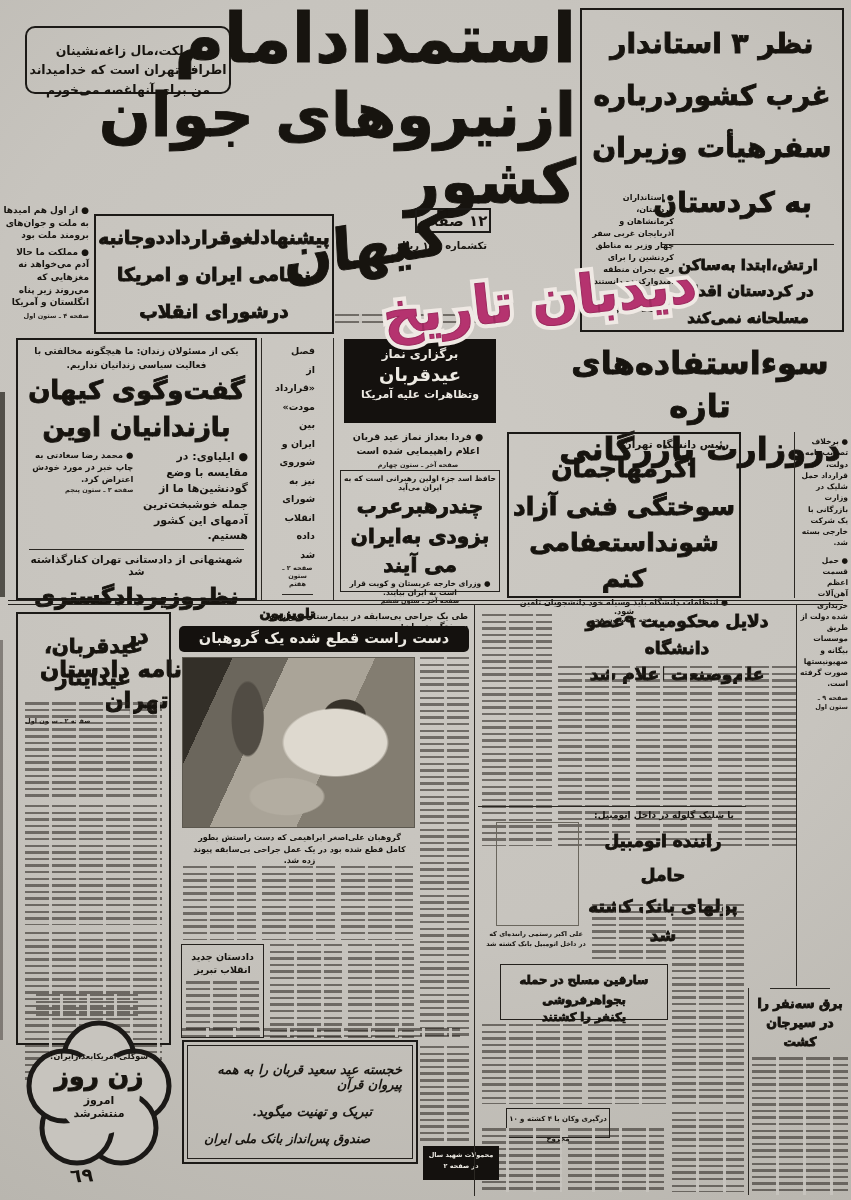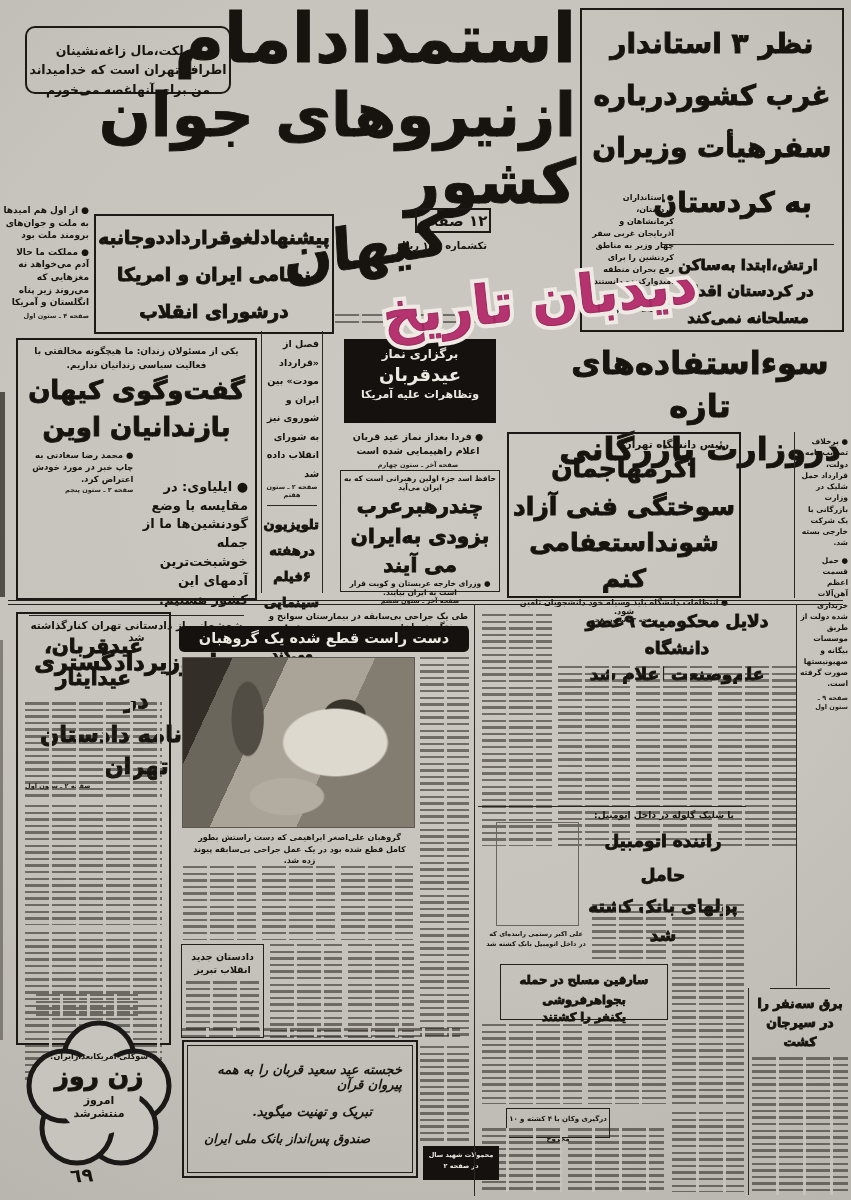--- a/index.html
+++ b/index.html
@@ -96,34 +96,34 @@
       <div>مسلحانه نمی‌کند</div>
     </div>
   </div>
 
 
   <div class="abs box ctr" style="left:16px;top:338px;width:241px;height:262px;padding:5px 7px;">
     <div class="b" style="font-size:9px;line-height:1.5;">یکی از مسئولان زندان: ما هیچگونه مخالفتی با فعالیت سیاسی زندانیان نداریم.</div>
     <div class="hvy" style="font-size:26px;line-height:1.45;">گفت‌وگوی کیهان</div>
     <div class="hvy" style="font-size:26px;line-height:1.35;">بازندانیان اوین</div>
     <div style="display:flex;gap:6px;margin-top:4px;text-align:right;">
-      <div class="b" style="width:50%;font-size:13px;line-height:1.45;margin-top:29px;">● ایلیاوی: در مقایسه با وضع گودنشین‌ها ما از جمله خوشبخت‌ترین آدمهای این کشور هستیم.</div>
+      <div class="b" style="width:50%;font-size:11px;line-height:1.45;">● ایلیاوی: در مقایسه با وضع گودنشین‌ها ما از جمله خوشبخت‌ترین آدمهای این کشور هستیم.</div>
       <div style="width:50%;">
         <div class="b" style="font-size:8.5px;line-height:1.45;">● محمد رضا سعادتی به چاپ خبر در مورد خودش اعتراض کرد.</div>
         <div class="ref">صفحه ۳ ـ ستون پنجم</div>
       </div>
     </div>
     <div class="hline" style="margin:5px 4px 3px;"></div>
     <div class="b" style="font-size:10.5px;">شهشهانی از دادستانی تهران کنارگذاشته شد</div>
     <div class="hvy" style="font-size:22.5px;line-height:1.7;">نظروزیردادگستری در</div>
     <div class="hvy" style="font-size:22.5px;line-height:1.4;">باره نامه دادستان تهران</div>
     <div class="ref" style="text-align:left;">صفحه ۲ ـ ستون اول</div>
   </div>
 
-  <div class="abs ctr" style="left:261px;top:331px;width:62px;height:262px;border-left:1.5px solid #2b2823;border-right:1.5px solid #2b2823;padding:4px 3px;">
+  <div class="abs ctr" style="left:261px;top:338px;width:73px;height:262px;border-left:1.5px solid #2b2823;border-right:1.5px solid #2b2823;padding:4px 18px;">
     <div class="b" style="font-size:9.5px;line-height:1.95;text-align:right;">فصل از «قرارداد مودت» بین ایران و شوروی نیز به شورای انقلاب داده شد</div>
     <div class="ref">صفحه ۲ ـ ستون هفتم</div>
     <div class="hline" style="margin:6px 2px;"></div>
     <div class="hvy" style="font-size:13px;line-height:2.0;">تلویزیون</div>
     <div class="hvy" style="font-size:13px;line-height:2.0;">درهفته</div>
     <div class="hvy" style="font-size:13px;line-height:2.0;">۶فیلم</div>
     <div class="hvy" style="font-size:13px;line-height:2.0;">سینمایی</div>
     <div class="hvy" style="font-size:13px;line-height:2.0;">پخش</div>
     <div class="hvy" style="font-size:13px;line-height:2.0;">می‌کند</div>
     <div class="ref">صفحه ۳</div>
@@ -239,21 +239,21 @@
 
   <div class="abs tx" style="left:420px;top:1046px;width:49px;height:96px;"></div>
   <div class="abs revbar ctr" style="left:423px;top:1146px;width:76px;height:34px;padding-top:4px;">
     <div class="b" style="font-size:6.5px;line-height:1.8;">محمولات شهید سال</div>
     <div class="b" style="font-size:6.5px;">در صفحه ۲</div>
   </div>
 
   <div class="abs vline" style="left:474px;top:604px;height:592px;"></div>
 
   <div class="abs tx" style="left:182px;top:1028px;width:278px;height:9px;"></div>
-  <div class="abs box" style="left:182px;top:1040px;width:236px;height:138px;padding:3px;">
+  <div class="abs box" style="left:182px;top:1040px;width:236px;height:124px;padding:3px;">
     <div class="thinbox" style="width:100%;height:100%;padding:4px 6px;">
       <div class="serifit" style="font-size:13px;margin-top:12px;text-align:right;padding-right:4px;">خجسته عید سعید قربان را به همه پیروان قرآن</div>
       <div class="serifit" style="font-size:13px;margin-top:12px;text-align:right;padding-right:34px;">تبریک و تهنیت میگوید.</div>
       <div class="serifit" style="font-size:12.5px;margin-top:12px;text-align:left;padding-left:10px;">صندوق پس‌انداز بانک ملی ایران</div>
     </div>
   </div>
 
   <div class="abs tx" style="left:36px;top:994px;width:102px;height:24px;"></div>
   <div class="abs" style="left:24px;top:1018px;width:150px;height:152px;">
     <svg width="150" height="152" viewBox="0 0 150 152">

